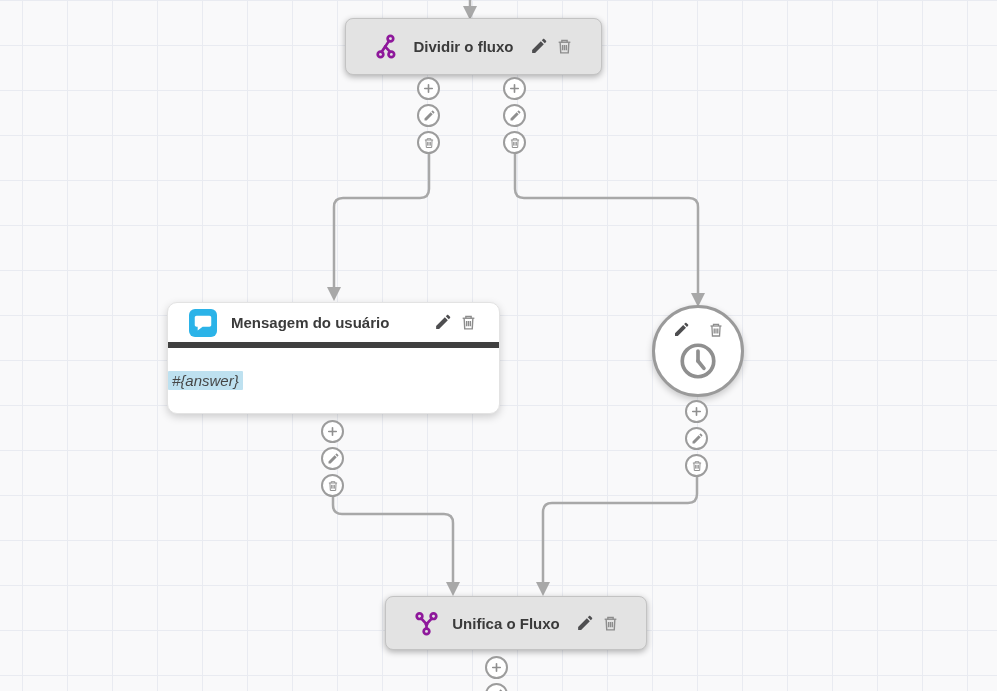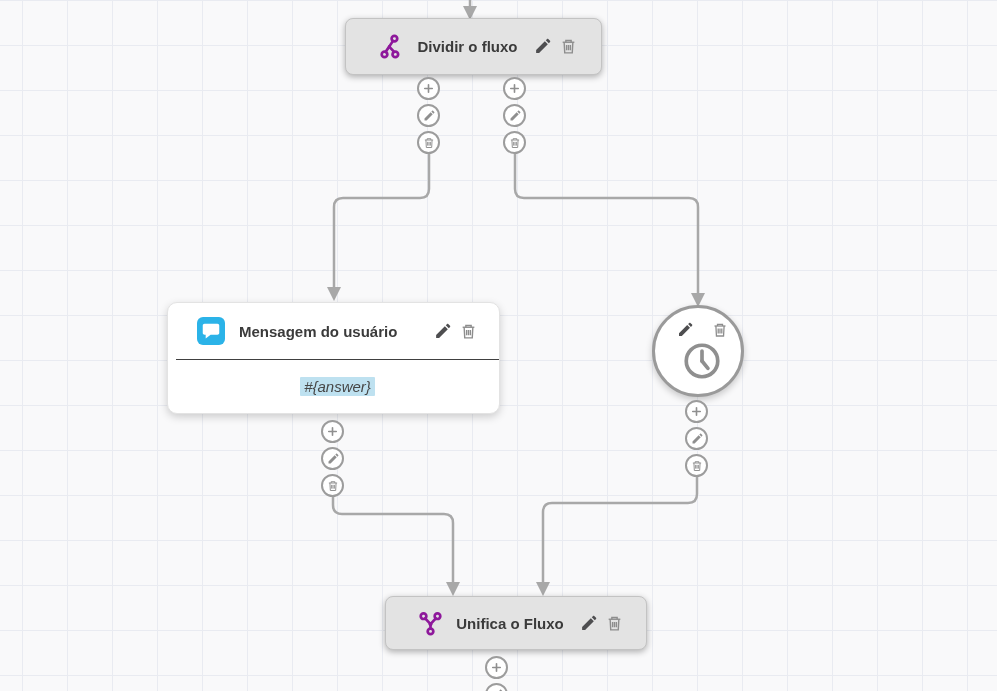--- a/index.html
+++ b/index.html
@@ -10,21 +10,21 @@
     background-image:
       linear-gradient(to right,#e9ebf1 1px,transparent 1px),
       linear-gradient(to bottom,#e9ebf1 1px,transparent 1px);
     background-size:45px 45px;
     background-position:22px 0;
   }
   .wires{position:absolute;left:0;top:0;z-index:1;}
   .wires path.line{fill:none;stroke:#a8a8a8;stroke-width:2.5px;}
   .wires path.head{fill:#a8a8a8;stroke:none;}
 
-  .node{position:absolute;z-index:3;box-sizing:border-box;display:flex;align-items:center;padding-left:8px;}
+  .node{position:absolute;z-index:3;box-sizing:border-box;display:flex;align-items:center;}
   .node-gray{
     background:#e3e3e3;border:1px solid #c3c3c3;border-radius:8px;
     box-shadow:0 2px 6px rgba(0,0,0,.30);
     justify-content:center;gap:0;cursor:pointer;
   }
   .node-title{font-weight:700;font-size:15px;color:#3b3b3b;white-space:nowrap;}
   .hgap-s{width:12px;flex:none;}
   .hgap-m{width:16px;flex:none;}
   .icon{display:block;flex:none;}
   .icon-purple{color:#8e189b;}
@@ -34,30 +34,30 @@
     background:none;border:none;padding:0;margin:0;cursor:pointer;line-height:0;flex:none;
   }
   .icon-btn + .icon-btn{margin-left:9px;}
 
   .node-white{
     background:#ffffff;border:1px solid #e3e3e3;border-radius:10px;
     box-shadow:0 3px 8px rgba(0,0,0,.18);
     flex-direction:column;align-items:stretch;cursor:pointer;
   }
   .card-header{
-    display:flex;align-items:center;height:57px;
-    padding:0 22px 0 21px;border-bottom:1px solid #404040;box-sizing:border-box;
+    display:flex;align-items:center;height:45px;
+    padding:0 22px 0 21px;border-bottom:6px solid #404040;box-sizing:border-box;
   }
   .msg-icon-box{
     width:28px;height:28px;border-radius:6px;background:#2bb3e8;
     display:flex;align-items:center;justify-content:center;flex:none;
   }
   .card-header .node-title{margin-left:14px;flex:1;}
   .card-body{
-    flex:1;display:flex;align-items:center;justify-content:center;
+    flex:1;display:flex;align-items:center;justify-content:flex-start;
   }
   .var-chip{
     font-style:italic;font-size:15px;color:#474747;
     background:#bee1f0;padding:1px 4px;border-radius:1px;
   }
 
   .node-circle{
     background:#ffffff;border:3px solid #9a9a9a;border-radius:50%;
     box-shadow:0 3px 7px rgba(0,0,0,.20);
     flex-direction:column;align-items:center;justify-content:flex-start;

